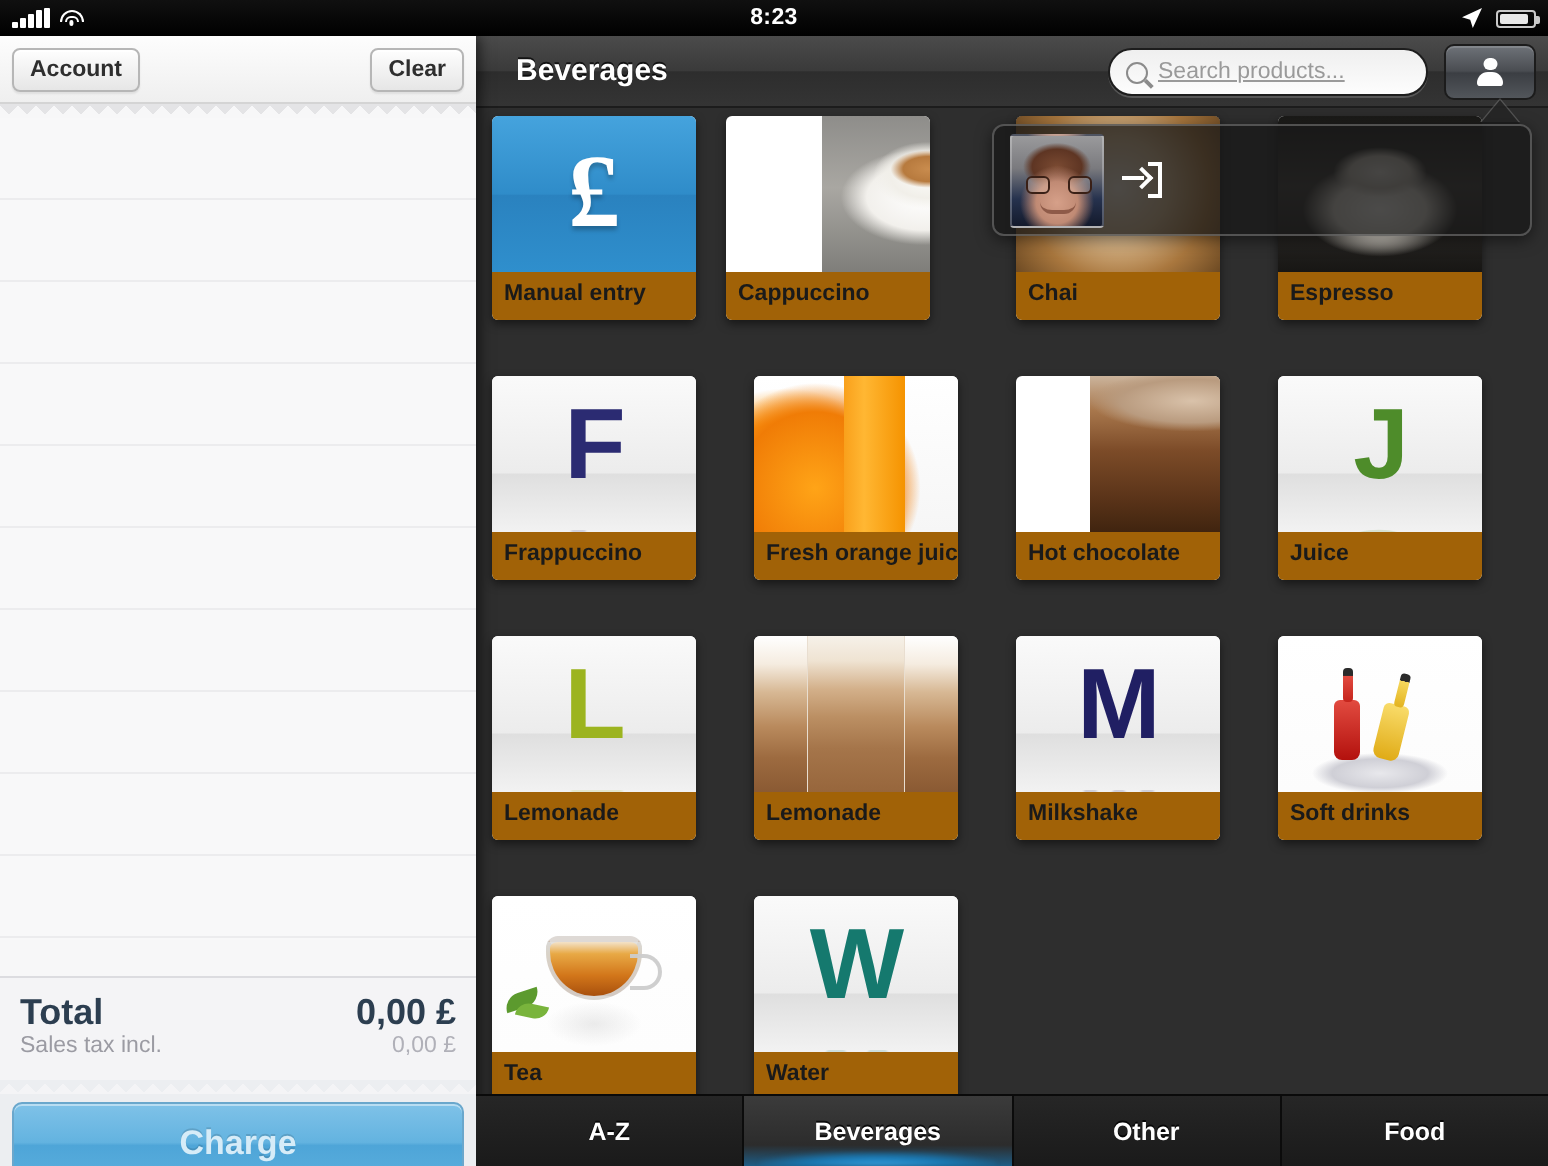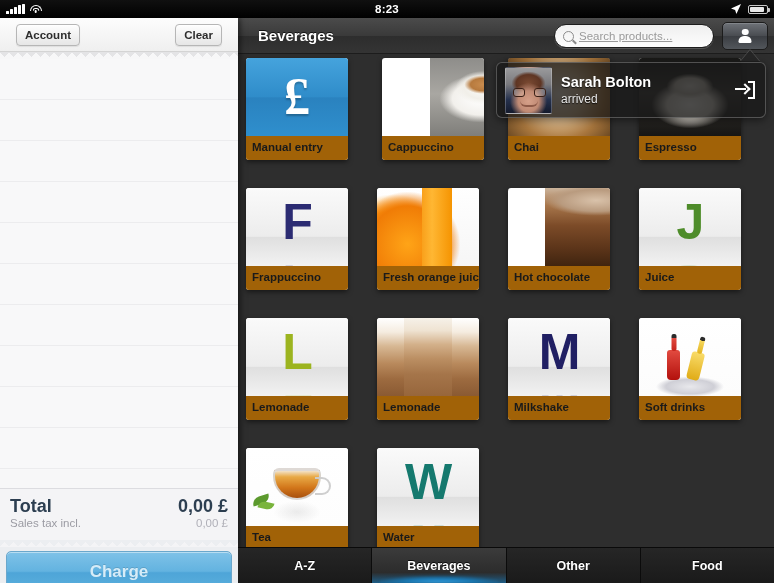--- a/index.html
+++ b/index.html
@@ -34,21 +34,21 @@
 
   
   .left-panel{
     position:absolute; left:0; top:18px; width:238px; height:565px;
     background:#f7f7f8; z-index:20;
     box-shadow: 2px 0 6px rgba(0,0,0,.55);
   }
   .left-header{
     position:relative; height:34px; background:linear-gradient(to bottom,#fdfdfd 0%,#efefef 100%);
     border-bottom:1px solid #d4d4d4; display:flex; align-items:center; justify-content:space-between;
-    padding:0 16px;
+    padding:0 6px;
   }
   .btn-gray{
     font-size:11.5px; font-weight:bold; color:#2e2e2e; padding:4px 8px; border-radius:4px;
     background:linear-gradient(to bottom,#fefefe 0%,#e6e6e6 100%);
     border:1px solid #b6b6b6; box-shadow:0 1px 0 rgba(255,255,255,.9) inset, 0 1px 1px rgba(0,0,0,.08);
     cursor:pointer; white-space:nowrap;
   }
   .shop-name{
     flex:1; text-align:center; font-family:"Liberation Serif", serif;
     font-size:20px; font-style:italic; color:#1c1c1c; letter-spacing:.3px;
@@ -357,21 +357,21 @@
 
     <div class="grid" id="product-grid">
         <div class="tile" style="left: 8px; top: 4px;">
           <div class="thumb">
             <div class="pound-bg">
               <span>£</span>
             </div>
           </div>
           <div class="tlabel">Manual entry</div>
         </div>
-        <div class="tile" style="left: 144px; top: 4px; padding-left: 48px;">
+        <div class="tile" style="left: 125px; top: 4px; padding-left: 48px;">
           <div class="thumb">
             <div class="ph ph-cappuccino"></div>
           </div>
           <div class="tlabel">Cappuccino</div>
         </div>
         <div class="tile" style="left: 270px; top: 4px;">
           <div class="thumb">
             <div class="ph ph-chai"></div>
           </div>
           <div class="tlabel">Chai</div>
@@ -472,24 +472,20 @@
     </div>
 
   <div class="popup-arrow"></div>
   <div class="popup">
     <div class="avatar">
       <span class="glasses">
           <i></i>
           <i></i>
         </span>
       <span class="smile"></span>
-    </div>
-    <div class="p-text">
-      <div class="p-name">Sarah Bolton</div>
-      <div class="p-sub">arrived</div>
     </div>
     <div class="signin-icon">
       <span class="arr"></span>
         <span class="arrhead"></span>
       <span class="door"></span>
         <span class="door2"></span>
         <span class="door3"></span>
     </div>
   </div>
 

